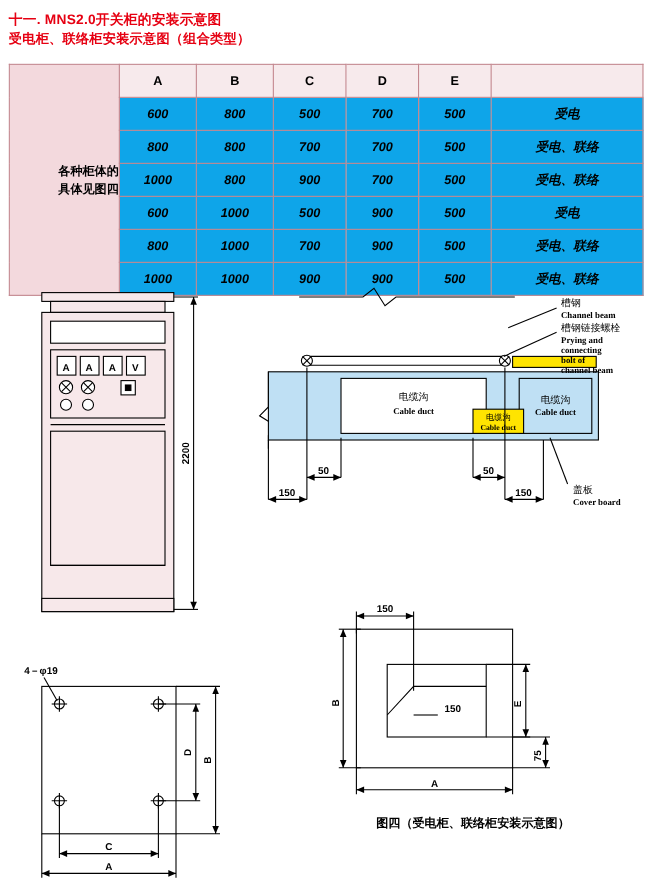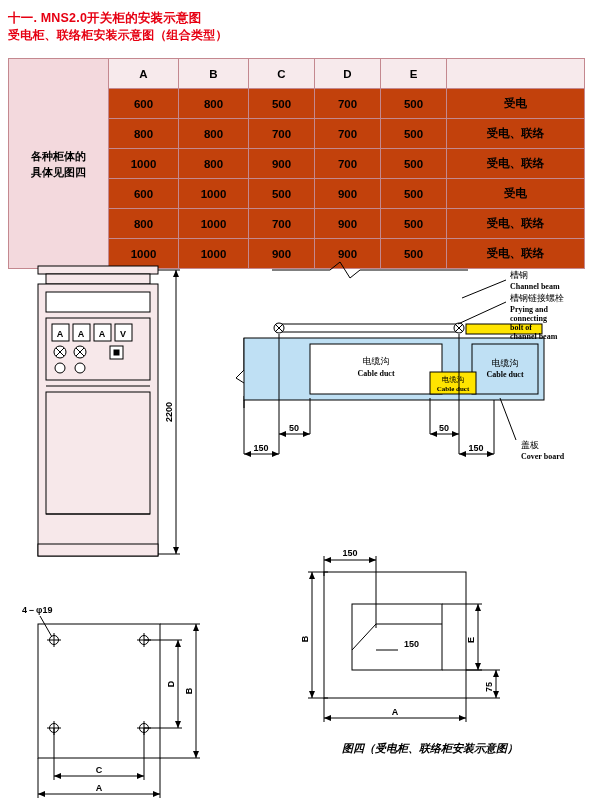--- a/index.html
+++ b/index.html
@@ -65,23 +65,25 @@
   }
   .spec-table .hdr-cell {
     background: #f7eaec;
     font-weight: bold;
   }
   .spec-table .rowlabel {
     background: #f3d9dd;
     font-size: 11px;
     line-height: 16px;
     font-weight: bold;
+    text-align: right;
   }
   .spec-table td.data {
-    background: #c2410c;
+    background: #0ea5e9;
+    font-style: italic;
   }
   .col-label { width: 100px; }
   .col-a { width: 70px; }
   .col-b { width: 70px; }
   .col-c { width: 66px; }
   .col-d { width: 66px; }
   .col-e { width: 66px; }
   .col-note { width: 138px; }
 
   
@@ -112,21 +114,20 @@
   }
   .caption {
     position: absolute;
     left: 300px;
     top: 483px;
     width: 260px;
     text-align: center;
     font-size: 11px;
     font-weight: bold;
     color: #000;
-    font-style: italic;
   }
 </style>
 </head>
 <body>
 
 <div class="page">
 
   <div class="title-block">
     <div class="title-main">十一. MNS2.0开关柜的安装示意图</div>
     <div class="title-sub">受电柜、联络柜安装示意图（组合类型）</div>

